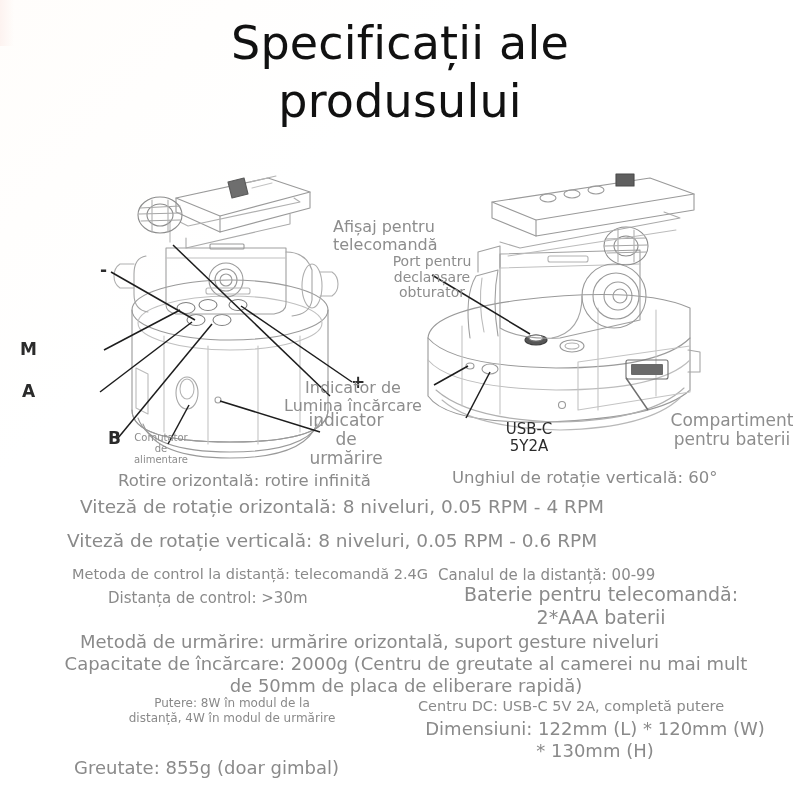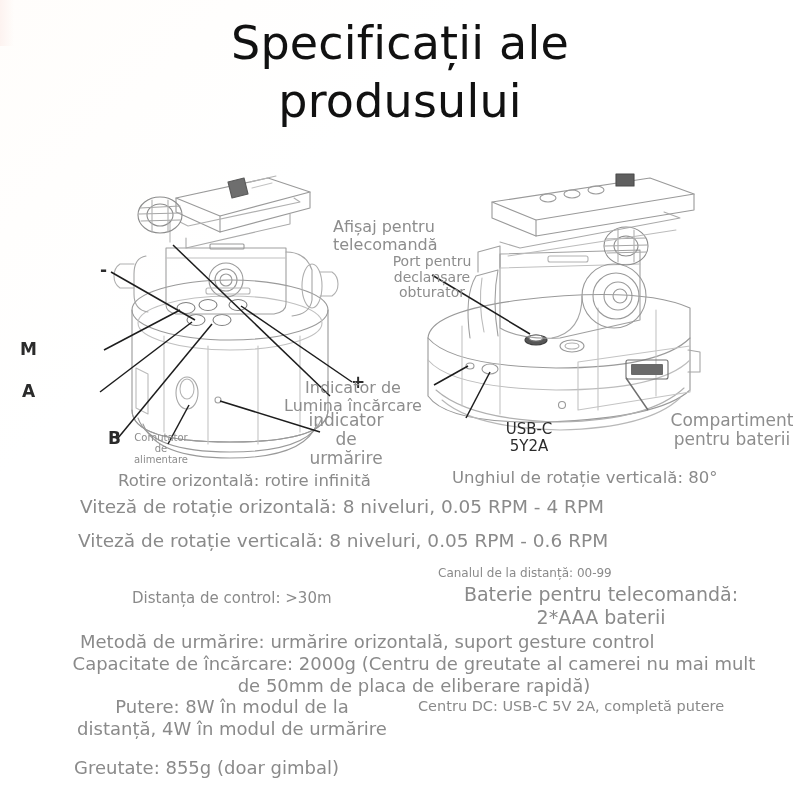--- a/index.html
+++ b/index.html
@@ -282,41 +282,44 @@
 
     <div class="lbl dark" style="left:452px; top:261px; font-size:15px; width:62px; text-align:center; color:#2b2b2b; font-weight:400;margin-left:46px;">USB-C
 5Y2A</div>
 
     <div class="lbl" style="left:662px; top:251px; font-size:17px; width:140px; text-align:center;">Compartiment
 pentru baterii</div>
   </div>
 
   <div class="sub-caption" style="left:118px; top:471px;">Rotire orizontală: rotire infinită</div>
 
-  <div class="sub-caption" style="left:452px; top:468px;">Unghiul de rotație verticală: 80°</div>
+  <div class="sub-caption" style="left:452px; top:468px;">Unghiul de rotație verticală: 60°</div>
 
   <div class="spec" style="left:80px; top:496px; font-size:18.5px;">Viteză de rotație orizontală: 8 niveluri, 0.05 RPM - 4 RPM</div>
 
-  <div class="spec" style="left:78px; top:530px; font-size:18.5px;">Viteză de rotație verticală: 8 niveluri, 0.05 RPM - 0.6 RPM</div>
-
-
-  <div class="spec" style="left:438px; top:566px; font-size:12px;">Canalul de la distanță: 00-99</div>
-
-  <div class="spec" style="left:132px; top:589px; font-size:15px;">Distanța de control: &gt;30m</div>
+  <div class="spec" style="left:67px; top:530px; font-size:18.5px;">Viteză de rotație verticală: 8 niveluri, 0.05 RPM - 0.6 RPM</div>
+
+  <div class="spec" style="left:72px; top:566px; font-size:14.5px;">Metoda de control la distanță: telecomandă 2.4G</div>
+
+  <div class="spec" style="left:438px; top:566px; font-size:15px;">Canalul de la distanță: 00-99</div>
+
+  <div class="spec" style="left:108px; top:589px; font-size:15px;">Distanța de control: &gt;30m</div>
 
   <div class="spec" style="left:436px; top:583px; font-size:19px; width:330px; text-align:center;">Baterie pentru telecomandă:
 2*AAA baterii</div>
 
-  <div class="spec" style="left:80px; top:631px; font-size:18px;">Metodă de urmărire: urmărire orizontală, suport gesture control</div>
-
-  <div class="spec" style="left:64px; top:653px; font-size:18px; width:700px; text-align:center;">Capacitate de încărcare: 2000g (Centru de greutate al camerei nu mai mult
+  <div class="spec" style="left:80px; top:631px; font-size:18px;">Metodă de urmărire: urmărire orizontală, suport gesture niveluri</div>
+
+  <div class="spec" style="left:56px; top:653px; font-size:18px; width:700px; text-align:center;">Capacitate de încărcare: 2000g (Centru de greutate al camerei nu mai mult
 de 50mm de placa de eliberare rapidă)</div>
 
-  <div class="spec" style="left:72px; top:696px; font-size:18px; width:320px; text-align:center;">Putere: 8W în modul de la
+  <div class="spec" style="left:72px; top:696px; font-size:12px; width:320px; text-align:center;">Putere: 8W în modul de la
 distanță, 4W în modul de urmărire</div>
 
   <div class="spec" style="left:418px; top:698px; font-size:14.5px;">Centru DC: USB-C 5V 2A, completă putere</div>
 
+  <div class="spec" style="left:420px; top:718px; font-size:18px; width:350px; text-align:center;">Dimensiuni: 122mm (L) * 120mm (W)
+* 130mm (H)</div>
 
 
   <div class="spec" style="left:74px; top:757px; font-size:18px;">Greutate: 855g (doar gimbal)</div>
 
 </div>
 
 </body></html>

